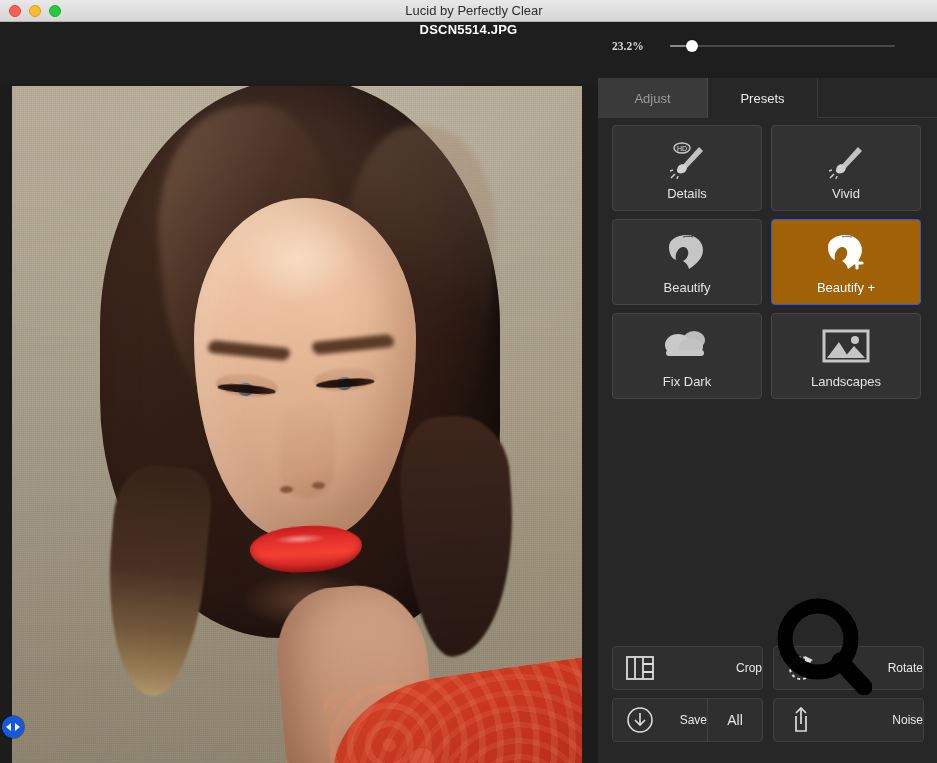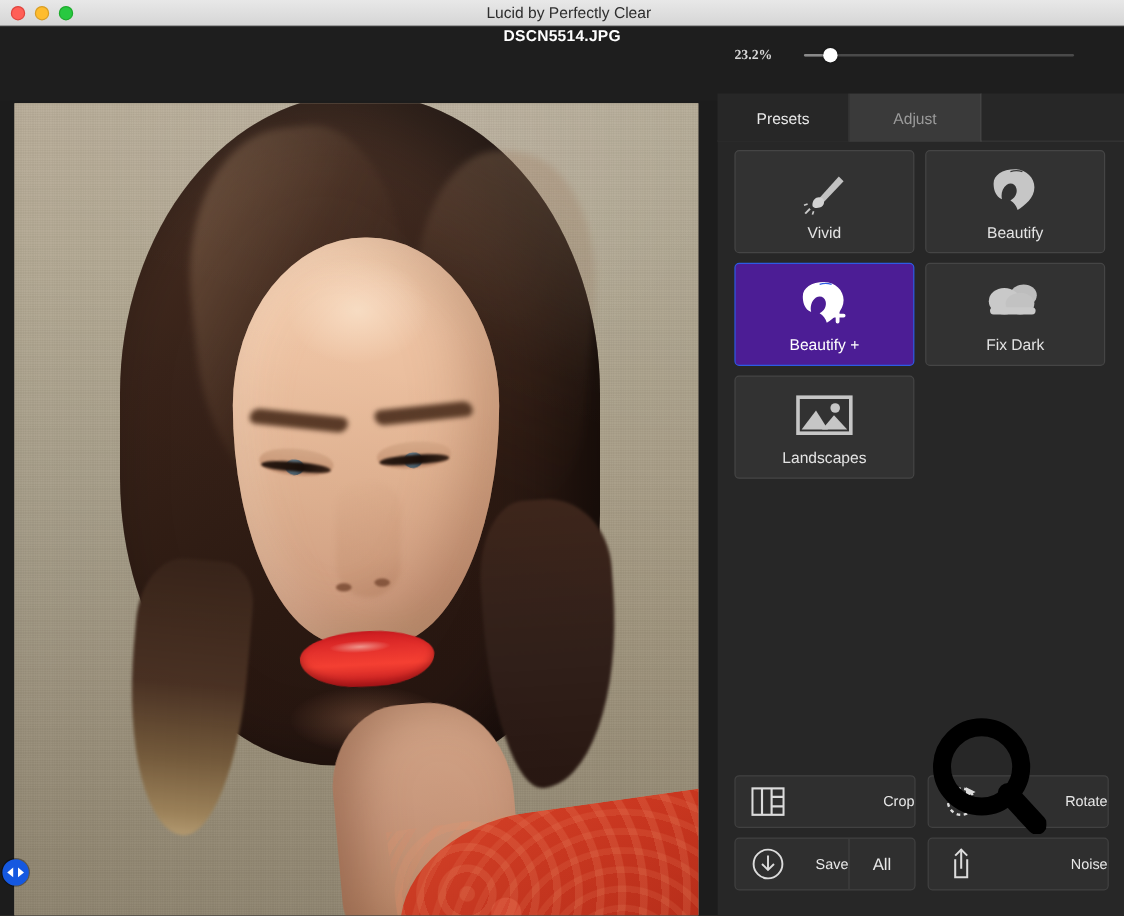--- a/index.html
+++ b/index.html
@@ -267,21 +267,21 @@
     width: 312px;
     display: grid; grid-template-columns: 150px 150px;
     gap: 8px 9px;
   }
   .preset {
     height: 86px; border-radius: 4px;
     background: #323232; border: 1px solid #454545;
     display: flex; flex-direction: column; align-items: center; justify-content: center;
     gap: 6px; cursor: pointer;
   }
-  .preset.selected { background: #4c1d95; border-color: #2d5be4; }
+  .preset.selected { background: #a16207; border-color: #2d5be4; }
   .preset-label { font-size: 13px; color: #e3e3e3; }
   .preset.selected .preset-label { color: #ffffff; }
   .preset-icon { height: 44px; display: flex; align-items: center; justify-content: center; }
 
   
   .actions {
     position: absolute; left: 14px; top: 568px;
     width: 312px;
     display: grid; grid-template-columns: 151px 151px;
     gap: 8px 10px;
@@ -371,31 +371,46 @@
   <div class="ba-toggle">
     <svg width="16" height="10" viewBox="0 0 16 10">
       <polygon points="6,1 6,9 1,5" fill="#ffffff"></polygon>
       <polygon points="10,1 10,9 15,5" fill="#ffffff"></polygon>
     </svg>
   </div>
 
   <div class="sidebar">
 
     <div class="tabs">
+      <div class="tab inactive">
+        <span>Adjust</span>
+      </div>
       <div class="tab active">
         <span>Presets</span>
       </div>
-      <div class="tab inactive">
-        <span>Adjust</span>
-      </div>
       <div class="tabs-filler"></div>
     </div>
 
     <div class="presets-grid">
 
+      <div class="preset">
+        <div class="preset-icon">
+          <svg width="44" height="42" viewBox="0 0 44 42">
+            <g stroke="#c9c9c9" fill="#c9c9c9">
+              <path d="M16 30 L34 10 L38 14 L20 33 Z" fill="#c2c2c2" stroke="none"></path>
+              <path d="M12 34 c0 -5 4 -8 8 -6 c3 2 2 7 -2 8 c-3 1 -6 0 -6 -2 z" fill="#d2d2d2" stroke="none"></path>
+              <path d="M10 37 l-4 4" stroke="#c9c9c9" stroke-width="1.6" fill="none"></path>
+              <path d="M8 33 l-3 1 M13 39 l-1 3" stroke="#c9c9c9" stroke-width="1.4" fill="none"></path>
+              <ellipse cx="17" cy="11" rx="8" ry="5" fill="#3a3a3a" stroke="#c9c9c9" stroke-width="1.4"></ellipse>
+              <text x="17" y="14" font-size="7" font-family="Liberation Sans, sans-serif" fill="#d6d6d6" text-anchor="middle" stroke="none">HD</text>
+            </g>
+          </svg>
+        </div>
+        <div class="preset-label">Details</div>
+      </div>
 
       <div class="preset">
         <div class="preset-icon">
           <svg width="44" height="42" viewBox="0 0 44 42">
             <path d="M16 30 L34 10 L38 14 L20 33 Z" fill="#c2c2c2"></path>
             <path d="M12 34 c0 -5 4 -8 8 -6 c3 2 2 7 -2 8 c-3 1 -6 0 -6 -2 z" fill="#d2d2d2"></path>
             <path d="M10 37 l-4 4" stroke="#c9c9c9" stroke-width="1.6" fill="none"></path>
             <path d="M8 33 l-3 1 M13 39 l-1 3" stroke="#c9c9c9" stroke-width="1.4" fill="none"></path>
           </svg>
         </div>

